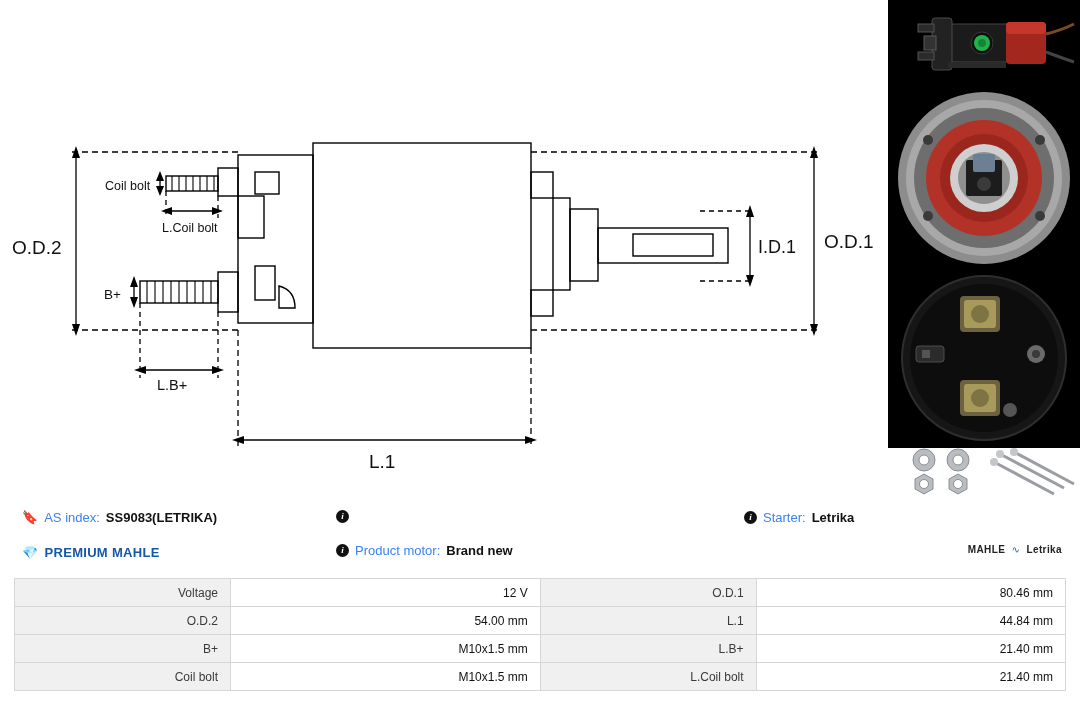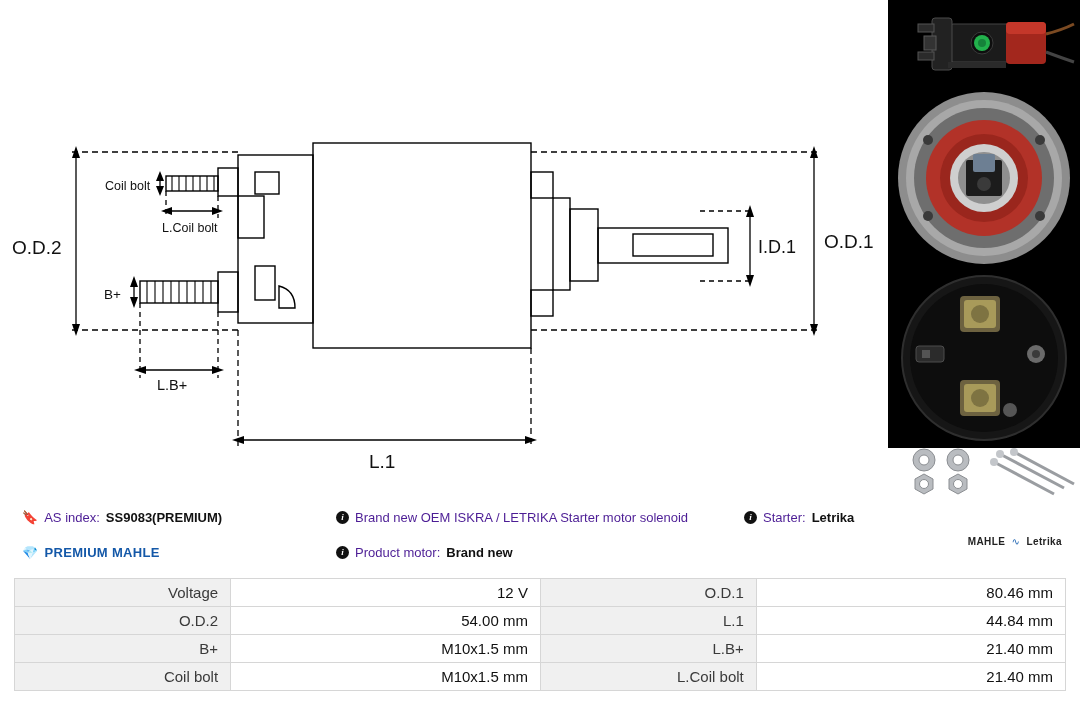--- a/index.html
+++ b/index.html
@@ -35,47 +35,47 @@
   
   .infobar {
     position: absolute; left: 0; top: 500px; width: 1080px; height: 72px;
     font-size: 13px;
   }
   .info-col { position: absolute; }
   .c1 { left: 22px; top: 10px; width: 300px; }
   .c2 { left: 336px; top: 10px; width: 400px; }
   .c3 { left: 744px; top: 10px; width: 240px; }
   .info-line { display: flex; align-items: center; gap: 6px; margin-bottom: 20px; white-space: nowrap; }
-  .info-line .lbl { color: #4c1d95; }
+  .info-line .lbl { color: #3b82f6; }
   .info-line .val { font-weight: bold; color: #111; }
   .tag-icon { color: #111; font-size: 13px; }
   .i-icon {
     display: inline-block; width: 13px; height: 13px; border-radius: 50%;
     background: #111; color: #fff; font-size: 9px; line-height: 13px;
     text-align: center; font-weight: bold; font-style: italic;
     font-family: "Liberation Serif", serif; flex: none;
   }
   .premium {
     display: flex; align-items: center; gap: 6px;
     color: #1458a8; font-weight: bold; font-size: 13px; letter-spacing: .3px;
   }
   .gem { color: #1976d2; font-size: 13px; }
   .brandmark {
-    position: absolute; right: 18px; top: 36px;
+    position: absolute; right: 18px; top: 44px;
     font-size: 10px; color: #333; letter-spacing: .4px; white-space: nowrap; margin-left: 34px;
   }
   .brandmark .m1 { font-weight: bold; color: #222; }
   .brandmark .wave { color: #1a61b0; margin: 0 3px; }
   .brandmark .m2 { font-weight: bold; color: #222; }
 
   
   .spec-table {
     position: absolute; left: 14px; top: 578px;
     width: 1052px; border-collapse: collapse;
-    font-size: 15px;
+    font-size: 12px;
   }
   .spec-table td {
     border: 1px solid #d6d6d6; height: 28px; padding: 2px 12px;
   }
   .spec-table td.k {
     width: 220px; text-align: right; background: #f0f0f0; color: #3a3a3a;
   }
   .spec-table td.v {
     width: 316px; text-align: right; background: #ffffff; color: #111;
   }
@@ -276,32 +276,31 @@
       </svg>
     </div>
   </div>
 
   <div class="infobar">
 
     <div class="info-col c1">
       <div class="info-line">
         <span class="tag-icon">🔖</span>
         <span class="lbl">AS index:</span>
-        <span class="val">SS9083(PREMIUM)</span>
+        <span class="val">SS9083(LETRIKA)</span>
       </div>
       <div class="premium">
         <span class="gem">💎</span>
         <span>PREMIUM MAHLE</span>
       </div>
     </div>
 
     <div class="info-col c2">
       <div class="info-line">
         <span class="i-icon">i</span>
-        <span class="lbl">Brand new OEM ISKRA / LETRIKA Starter motor solenoid</span>
       </div>
       <div class="info-line">
         <span class="i-icon">i</span>
         <span class="lbl">Product motor:</span>
         <span class="val">Brand new</span>
       </div>
     </div>
 
     <div class="info-col c3">
       <div class="info-line">

